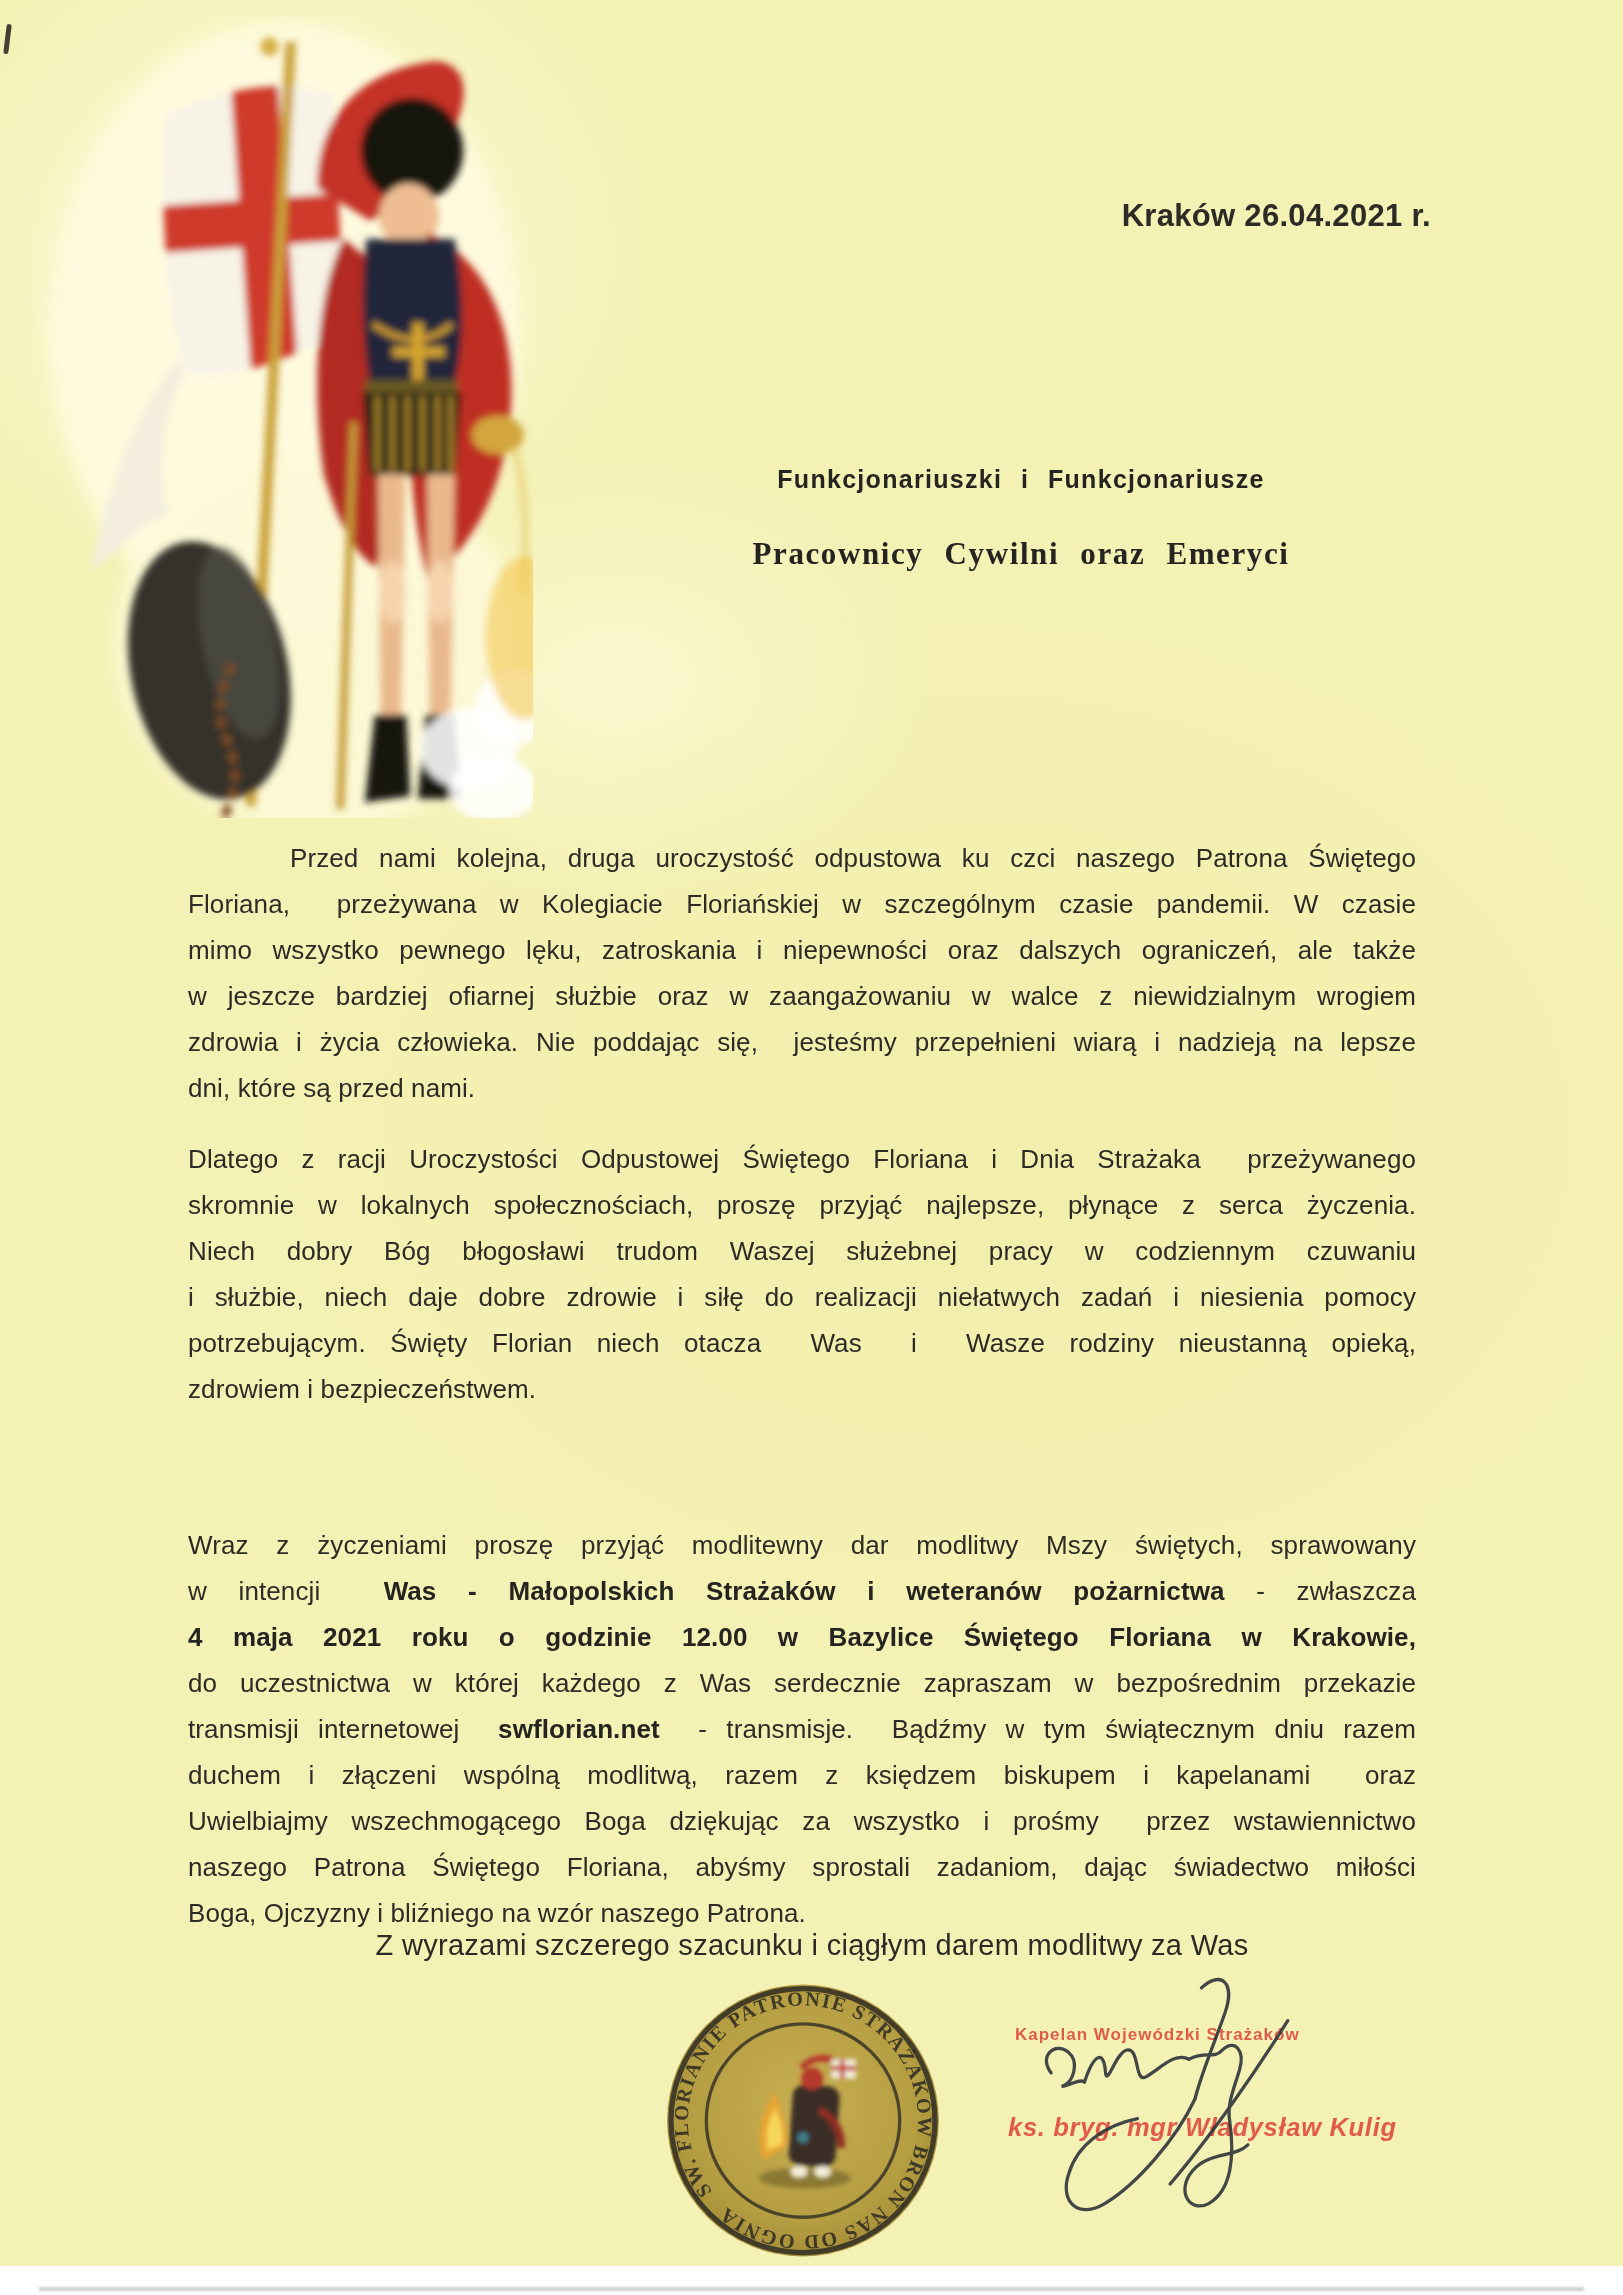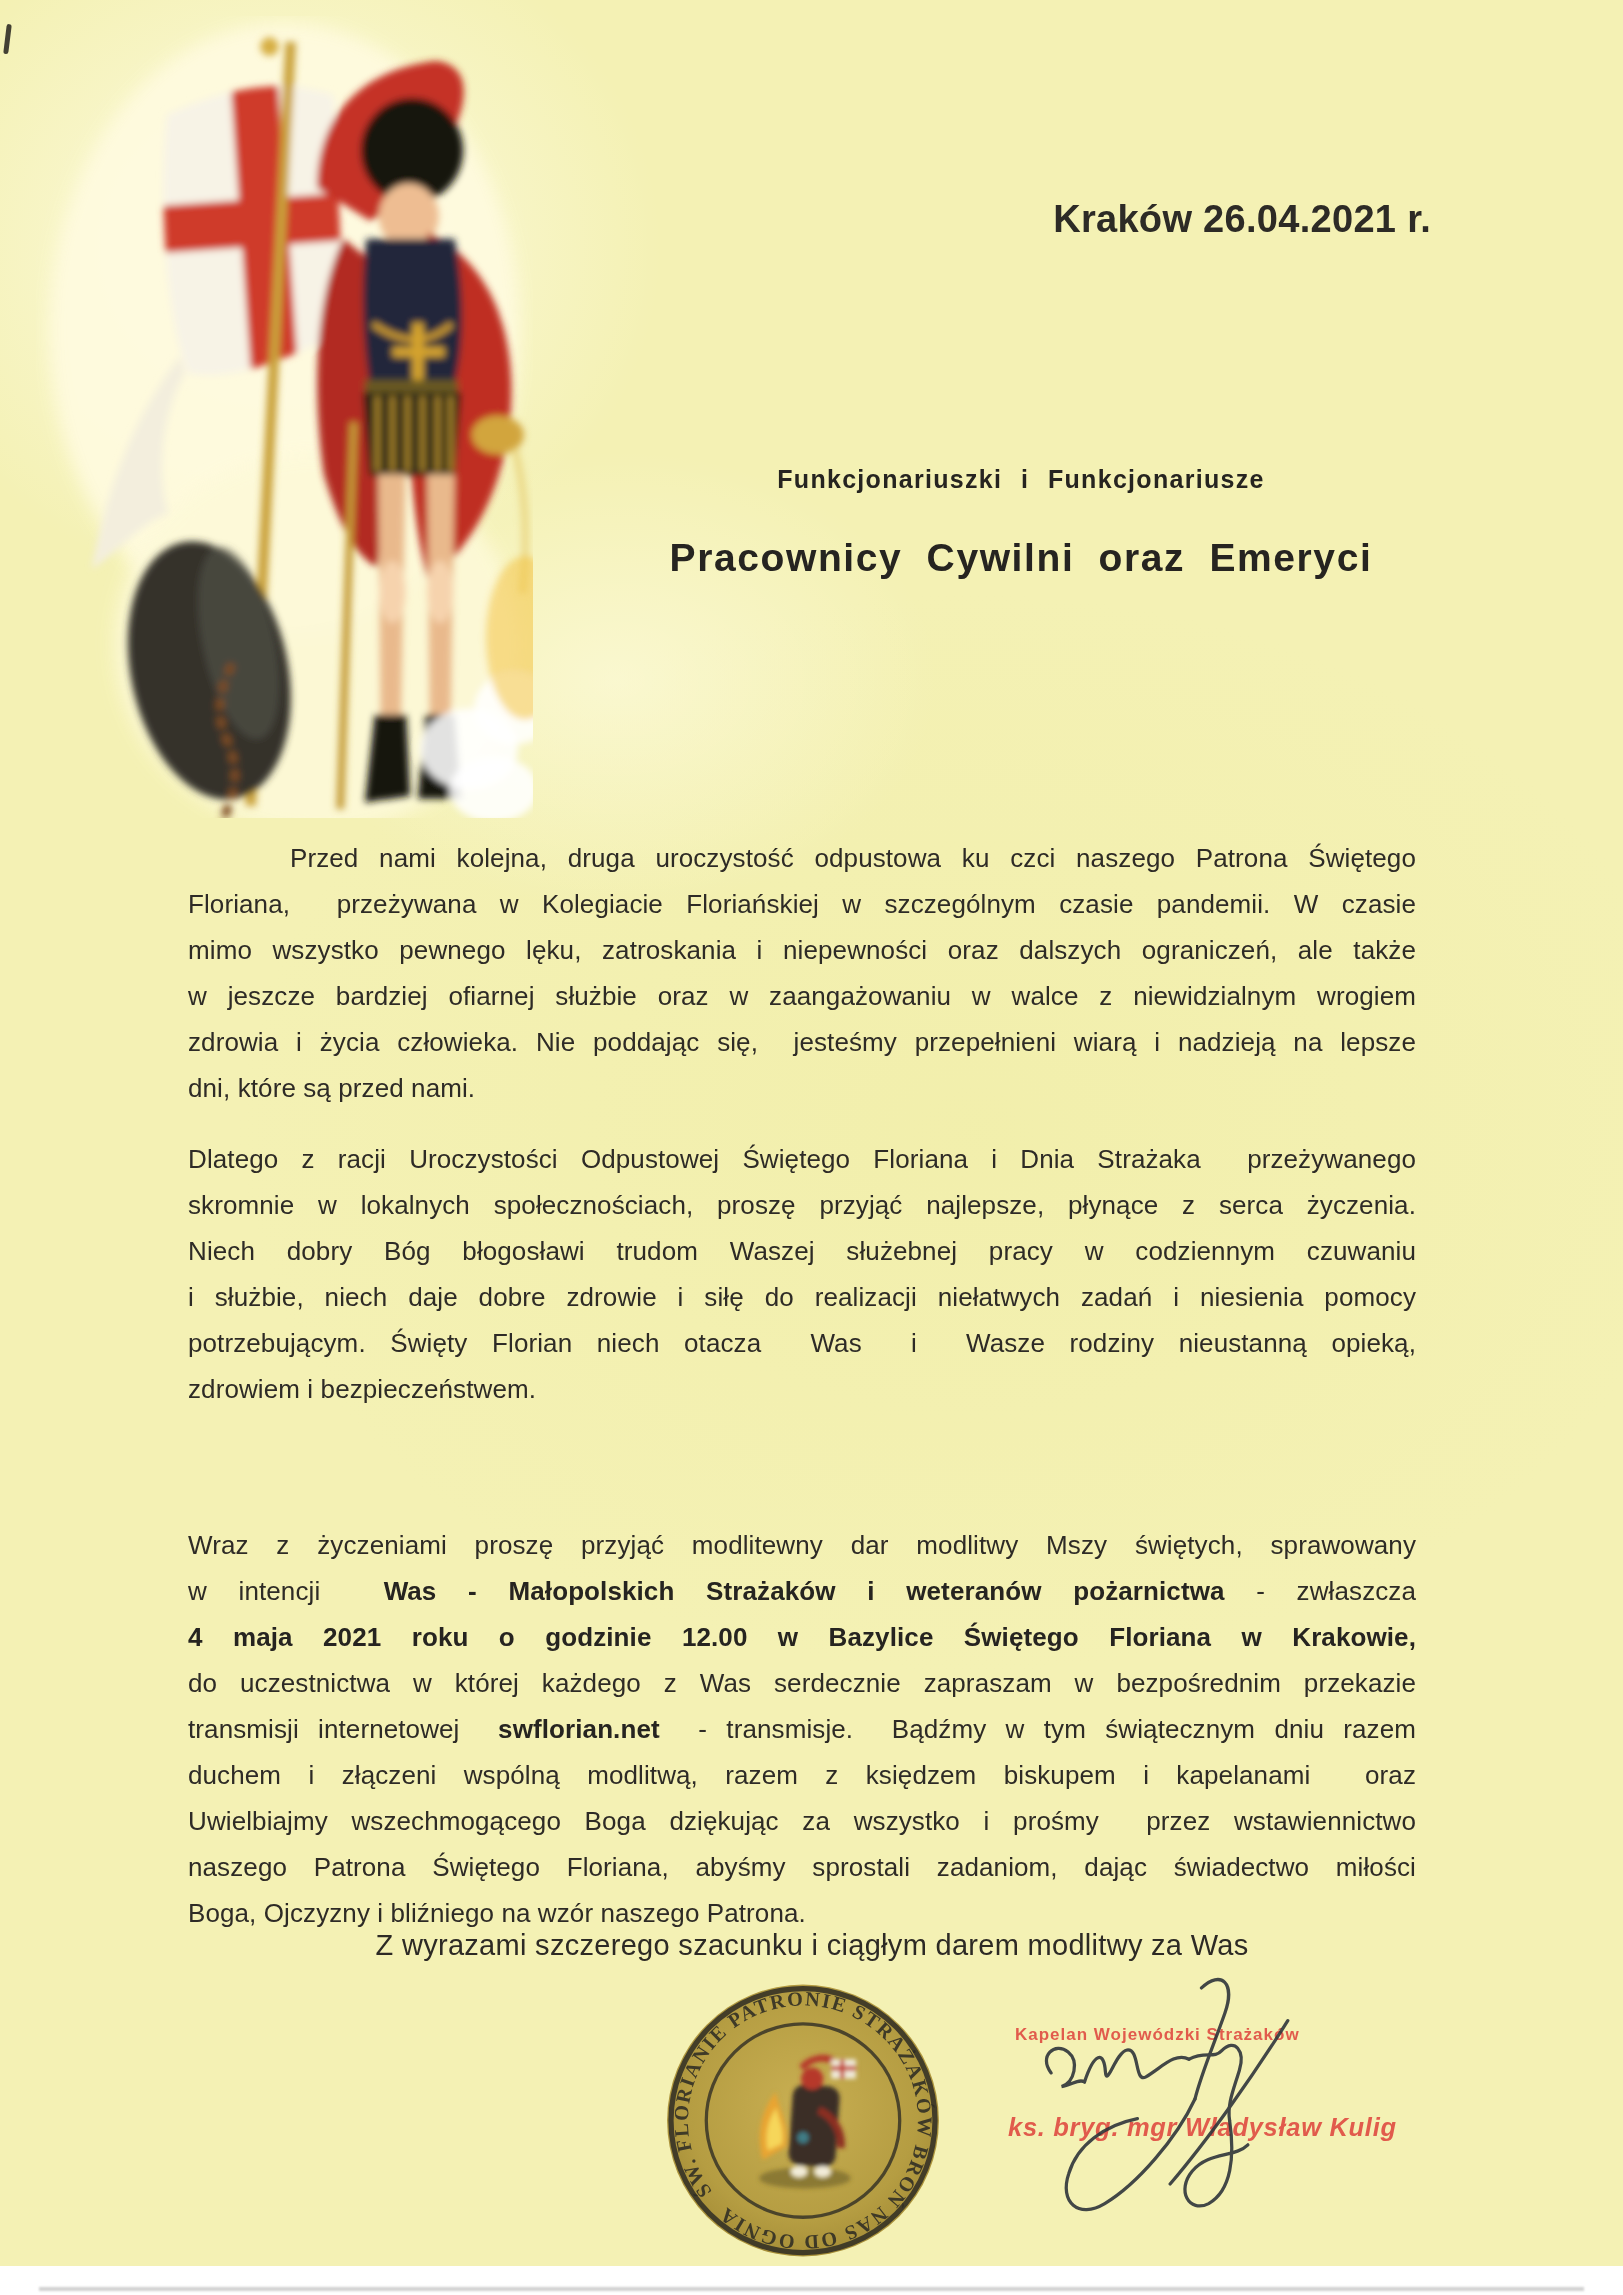--- a/index.html
+++ b/index.html
@@ -6,25 +6,25 @@
   body{width:1623px;height:2295px;position:relative;overflow:hidden;
        font-family:"Liberation Sans", sans-serif;}
   .paper{position:absolute;left:0;top:0;width:1623px;height:2266px;
     background:
       radial-gradient(ellipse 622px 556px at 17% 11%, rgba(253,251,226,.95) 0%, rgba(253,251,226,0) 62%),
       radial-gradient(ellipse 458px 327px at 38% 30%, rgba(255,253,230,.55) 0%, rgba(255,253,230,0) 70%),
       radial-gradient(ellipse 982px 720px at 60% 50%, rgba(240,237,165,.55) 0%, rgba(240,237,165,0) 75%),
       #f4f1b4;}
   .corner-mark{position:absolute;left:5.2px;top:23.6px;width:4.6px;height:30px;background:#23211c;
       border-radius:2.6px;transform:rotate(7deg);opacity:.85;}
-  .date{position:absolute;top:198px;right:192px;font-size:38px;font-weight:700;color:#2d2b26;
+  .date{position:absolute;top:198px;right:192px;font-size:31px;font-weight:700;color:#2d2b26;
       letter-spacing:0.3px;}
   .h{position:absolute;left:576px;width:890px;text-align:center;font-weight:700;color:#262420;}
   .h1{top:465px;font-size:25px;letter-spacing:1.3px;word-spacing:10.5px;}
-  .h2{top:536px;font-size:39px;letter-spacing:1.6px;word-spacing:11.8px;}
+  .h2{top:536px;font-size:31px;letter-spacing:1.6px;word-spacing:11.8px;font-family:Liberation Serif, serif;}
   .para{position:absolute;left:188px;width:1228px;color:#2e2b26;font-size:26px;letter-spacing:0.1px;}
   .p1{top:835px;} .p2{top:1136px;} .p3{top:1522px;}
   .line{height:46px;line-height:46px;text-align:justify;text-align-last:justify;
       white-space:pre-wrap;overflow:visible;}
   .line.last{text-align-last:left;}
   .line.indent{padding-left:102px;}
   .line .b{font-weight:700;color:#262420;}
   .closing{position:absolute;left:187px;top:1922px;width:1250px;height:46px;line-height:46px;
       text-align:center;font-size:29px;letter-spacing:0.3px;color:#2d2a25;}
   .stamp-title{position:absolute;left:1015px;top:2025px;font-size:17px;font-weight:700;

